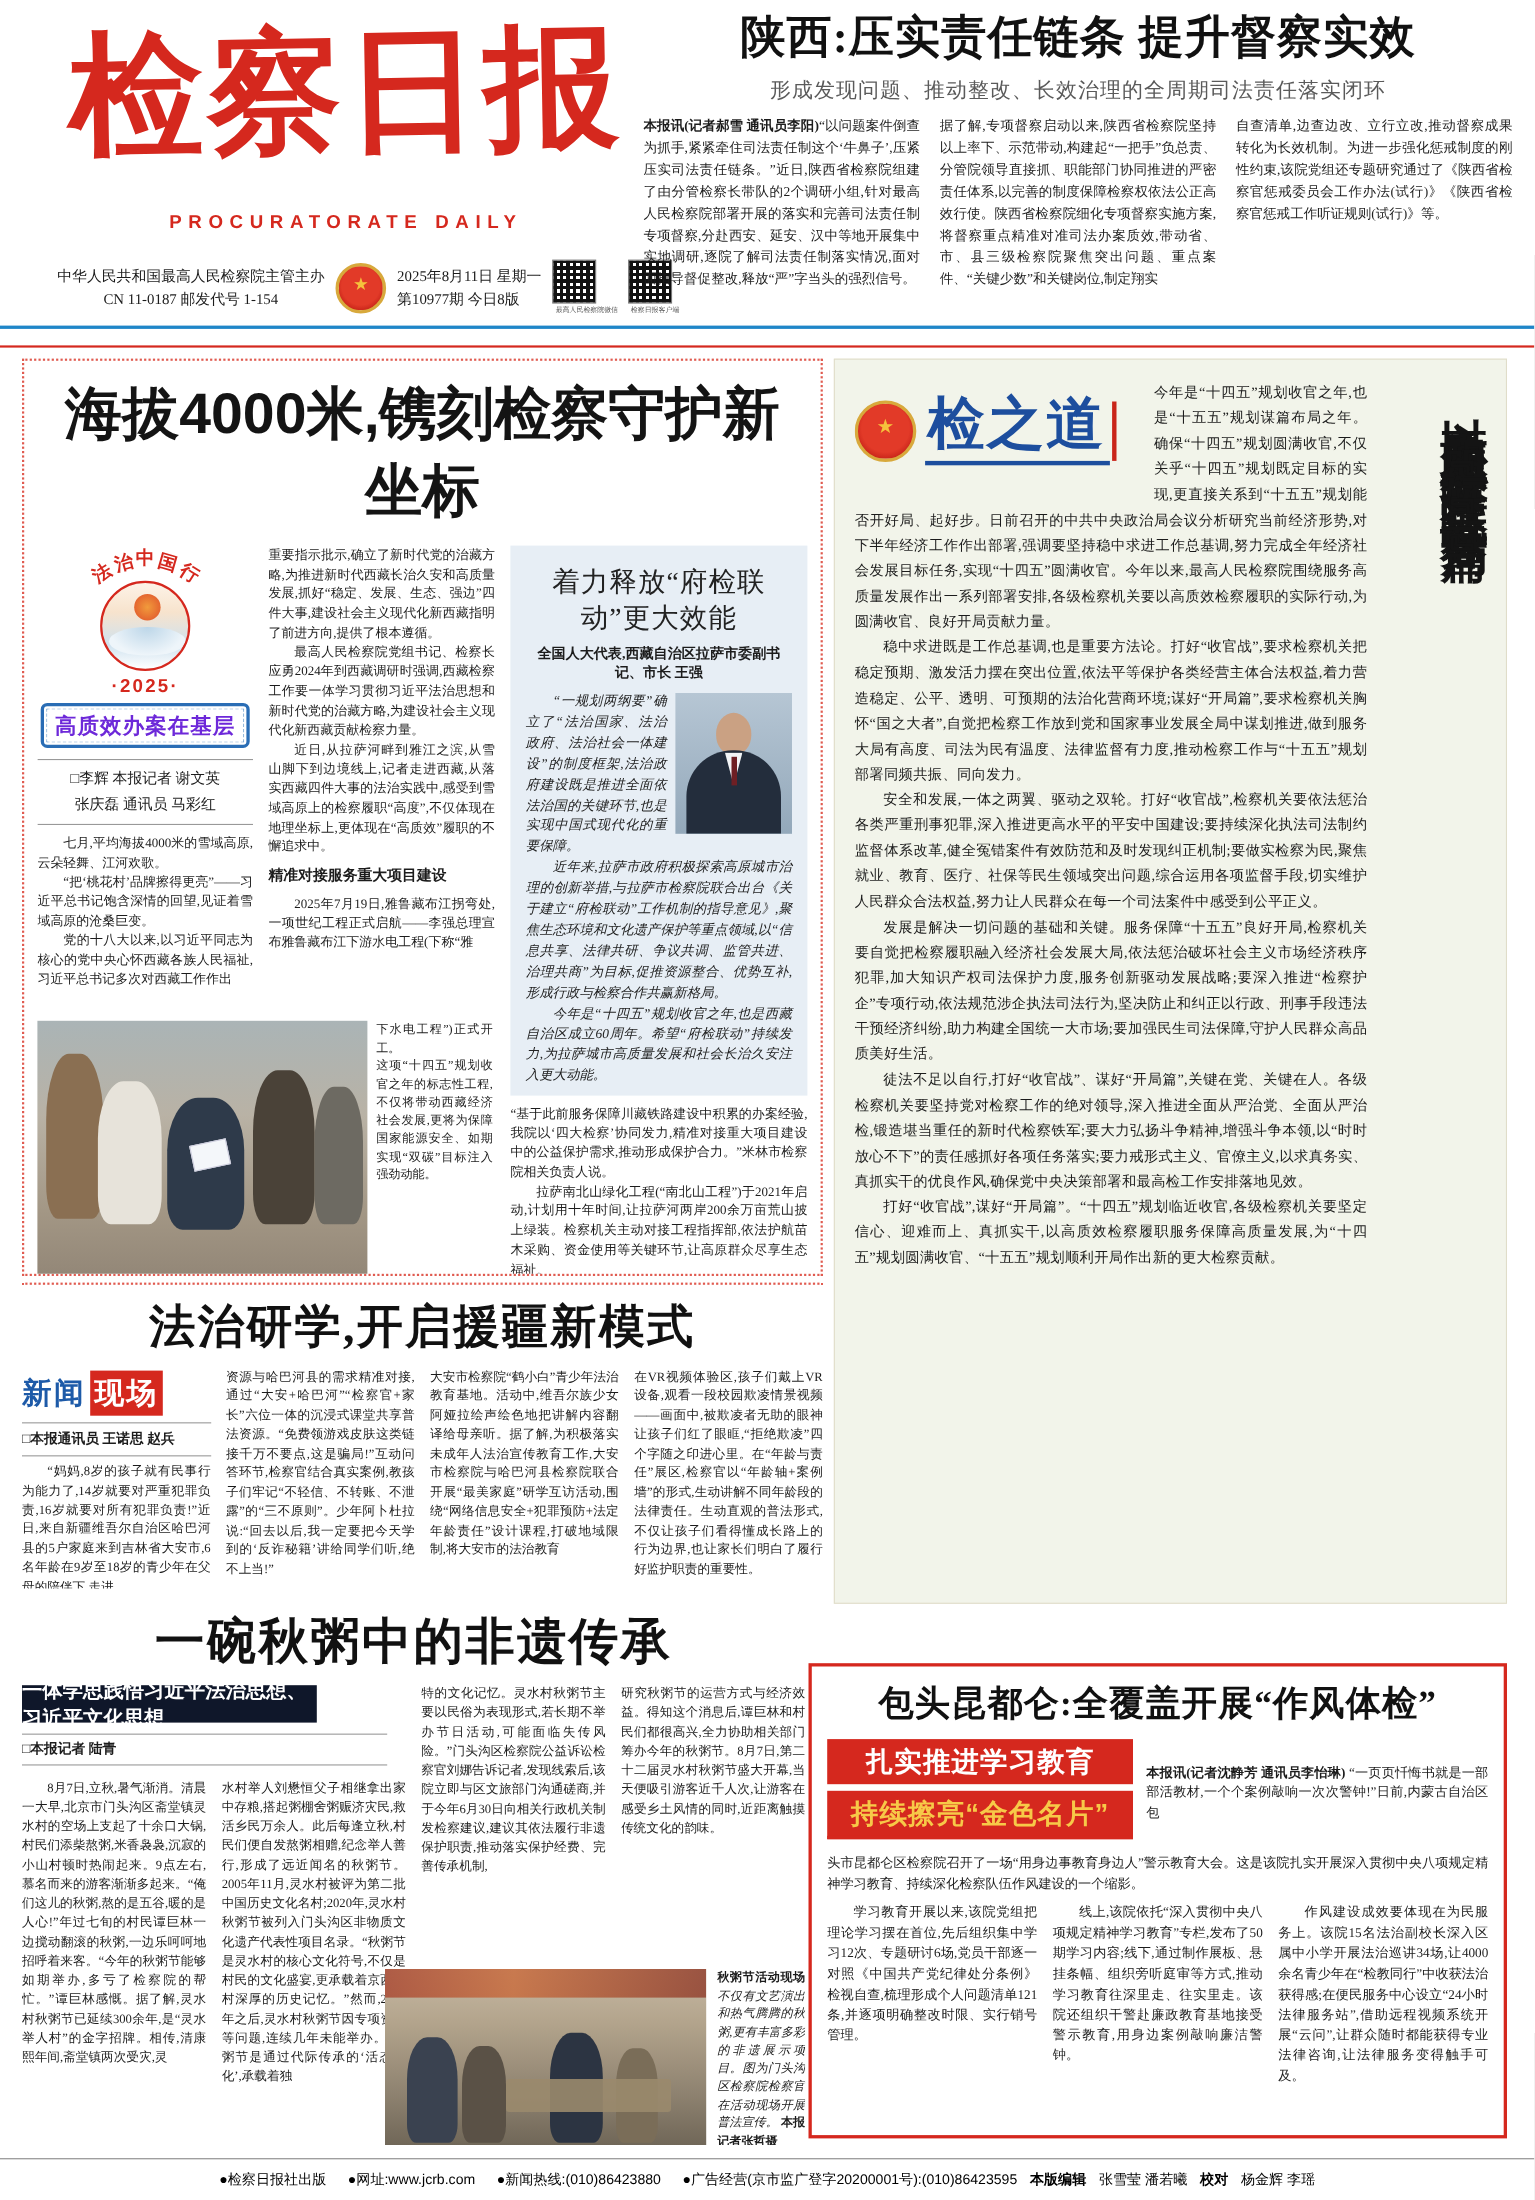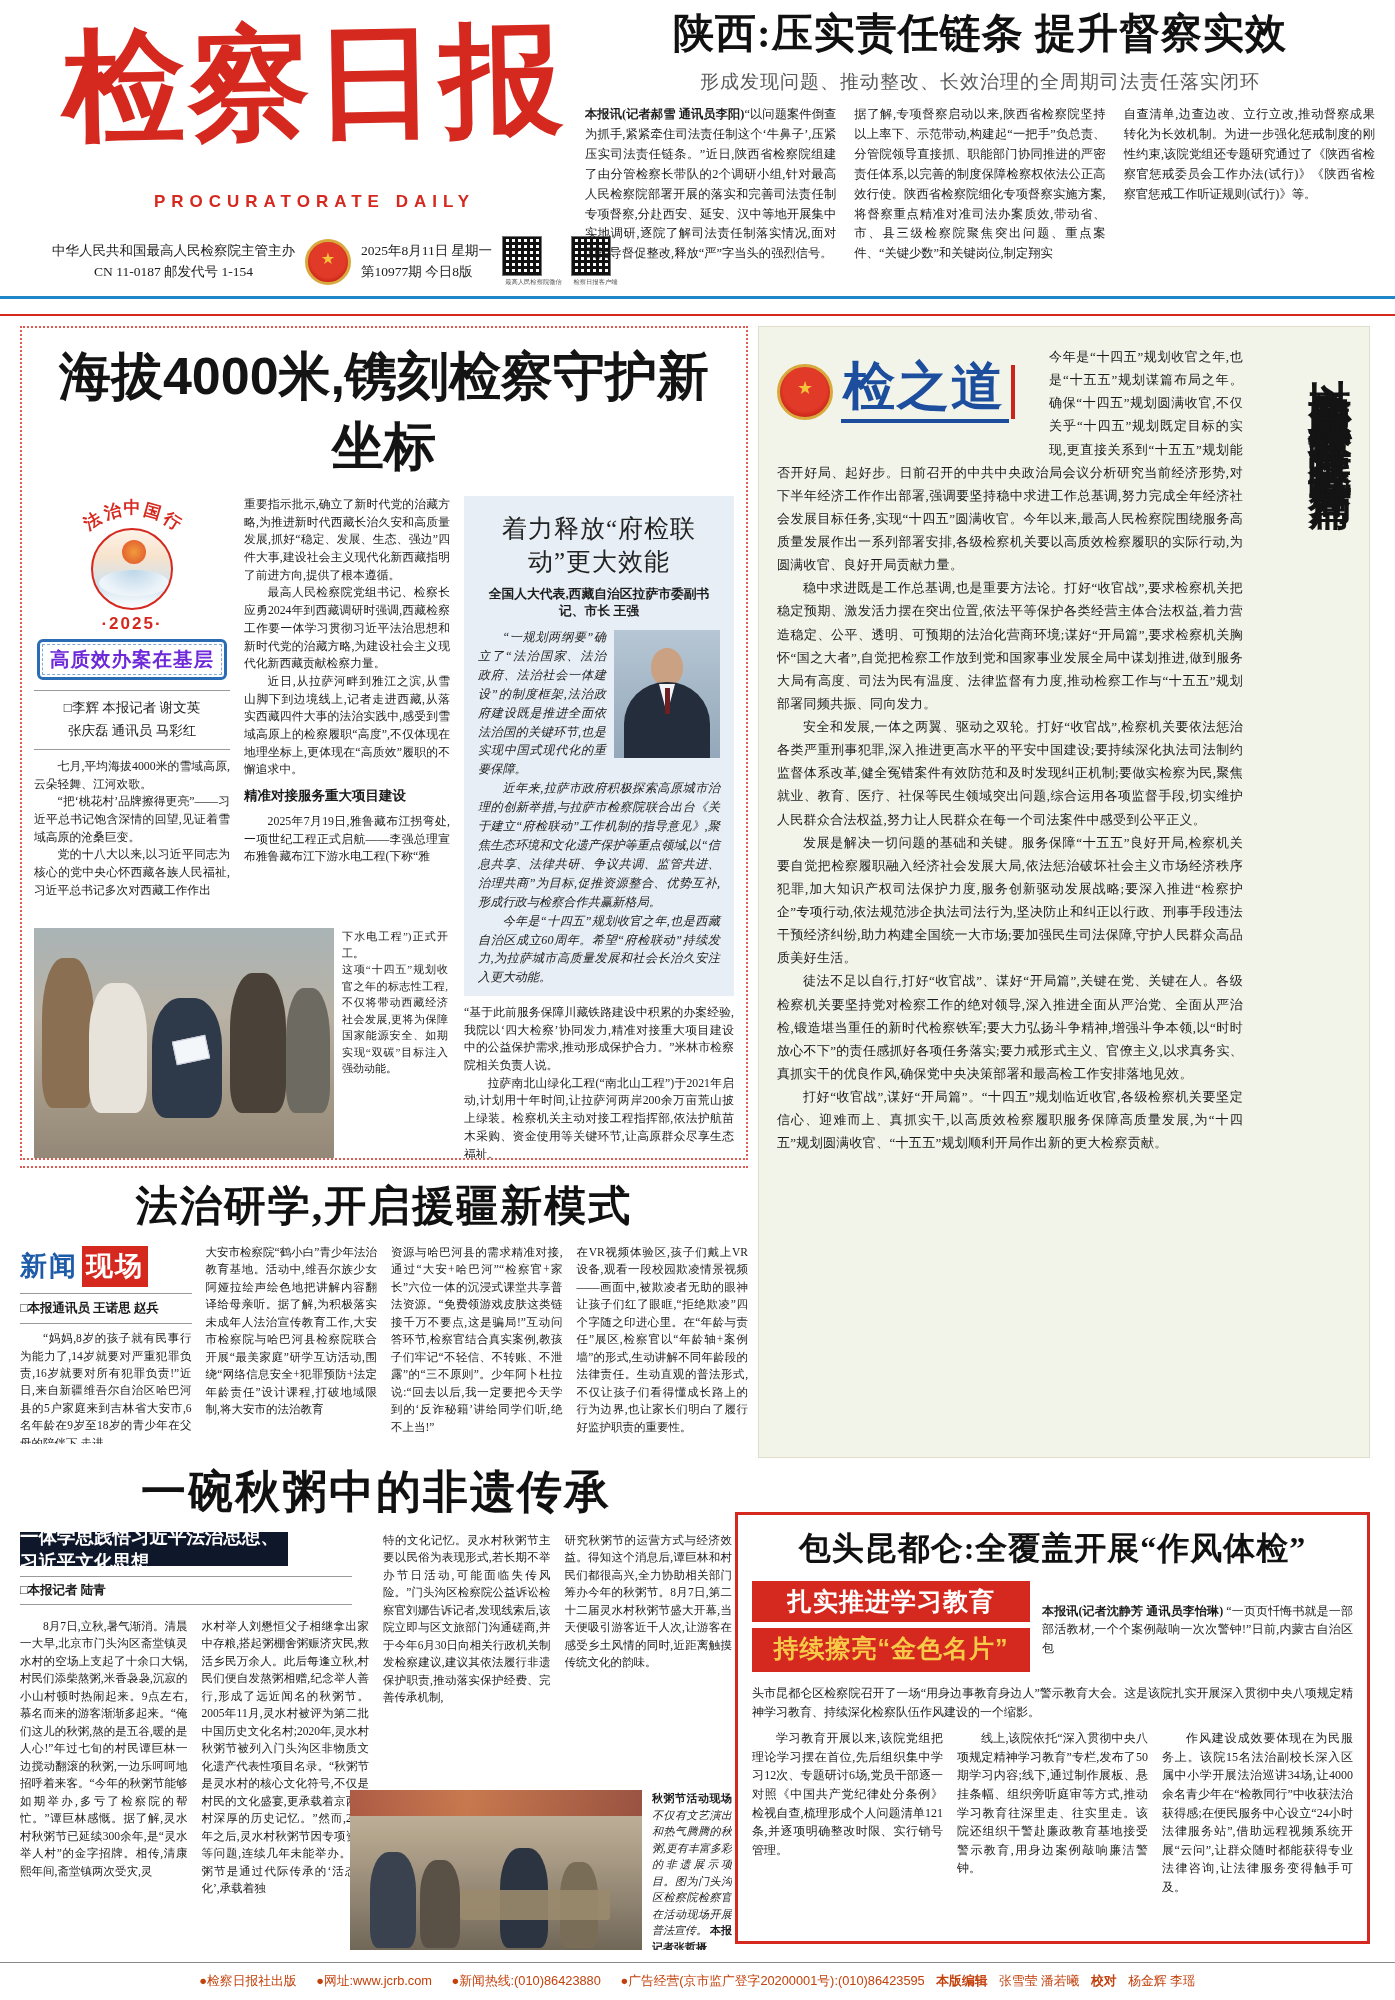--- a/index.html
+++ b/index.html
@@ -184,21 +184,21 @@
   .bt-badge.white { color:#fff; }
   .bt-badge.gold { color:#f7c948; border-bottom:3px solid #d5281e; }
   .bt-intro { flex:1; font-size:12px; line-height:1.55; text-align:justify; }
   .bt-bridge { font-size:12px; line-height:1.55; text-align:justify; margin-top:6px; }
   .bt-cols { display:flex; gap:14px; margin-top:8px; height:212px; overflow:hidden; }
   .bt-col { flex:1; font-size:12px; line-height:1.55; text-align:justify; }
   .bt-col p { text-indent:2em; }
 
   
   .footer { position:absolute; left:0; top:1962px; width:1395px; border-top:1px solid #888;
-      padding-top:10px; text-align:center; font-size:12.8px; color:#c2410c;
+      padding-top:10px; text-align:center; font-size:12.8px; color:#000000;
       font-family:"Liberation Sans","DejaVu Sans",sans-serif; }
   .footer span { margin:0 8px; }
   .subhead-mid { font-weight:bold; font-size:13.5px; text-align:left; margin:8px 0;
       font-family:"Liberation Sans","DejaVu Sans",sans-serif; }
 </style>
 </head>
 <body>
 
 <div class="page">
 
@@ -345,22 +345,22 @@
     <h1>法治研学,开启援疆新模式</h1>
     <div class="yx-cols">
       <div class="yx-col">
         <div class="nc-badge">
           <span class="nc-b1">新闻</span>
           <span class="nc-b2">现场</span>
         </div>
         <div class="byline2">□本报通讯员 王诺思 赵兵</div>
         <p style="text-indent:2em">“妈妈,8岁的孩子就有民事行为能力了,14岁就要对严重犯罪负责,16岁就要对所有犯罪负责!”近日,来自新疆维吾尔自治区哈巴河县的5户家庭来到吉林省大安市,6名年龄在9岁至18岁的青少年在父母的陪伴下,走进</p>
       </div>
+      <div class="yx-col">资源与哈巴河县的需求精准对接,通过“大安+哈巴河”“检察官+家长”六位一体的沉浸式课堂共享普法资源。“免费领游戏皮肤这类链接千万不要点,这是骗局!”互动问答环节,检察官结合真实案例,教孩子们牢记“不轻信、不转账、不泄露”的“三不原则”。少年阿卜杜拉说:“回去以后,我一定要把今天学到的‘反诈秘籍’讲给同学们听,绝不上当!”</div>
       <div class="yx-col">大安市检察院“鹤小白”青少年法治教育基地。活动中,维吾尔族少女阿娅拉绘声绘色地把讲解内容翻译给母亲听。据了解,为积极落实未成年人法治宣传教育工作,大安市检察院与哈巴河县检察院联合开展“最美家庭”研学互访活动,围绕“网络信息安全+犯罪预防+法定年龄责任”设计课程,打破地域限制,将大安市的法治教育</div>
-      <div class="yx-col">资源与哈巴河县的需求精准对接,通过“大安+哈巴河”“检察官+家长”六位一体的沉浸式课堂共享普法资源。“免费领游戏皮肤这类链接千万不要点,这是骗局!”互动问答环节,检察官结合真实案例,教孩子们牢记“不轻信、不转账、不泄露”的“三不原则”。少年阿卜杜拉说:“回去以后,我一定要把今天学到的‘反诈秘籍’讲给同学们听,绝不上当!”</div>
       <div class="yx-col">在VR视频体验区,孩子们戴上VR设备,观看一段校园欺凌情景视频——画面中,被欺凌者无助的眼神让孩子们红了眼眶,“拒绝欺凌”四个字随之印进心里。在“年龄与责任”展区,检察官以“年龄轴+案例墙”的形式,生动讲解不同年龄段的法律责任。生动直观的普法形式,不仅让孩子们看得懂成长路上的行为边界,也让家长们明白了履行好监护职责的重要性。</div>
     </div>
   </div>
 
   <div class="qiuzhou">
     <h1>一碗秋粥中的非遗传承</h1>
     <div class="qz-body">
       <div class="qz-banner">一体学思践悟习近平法治思想、习近平文化思想</div>
       <div class="qz-byline">□本报记者 陆青</div>
       <div class="qz-cols">

